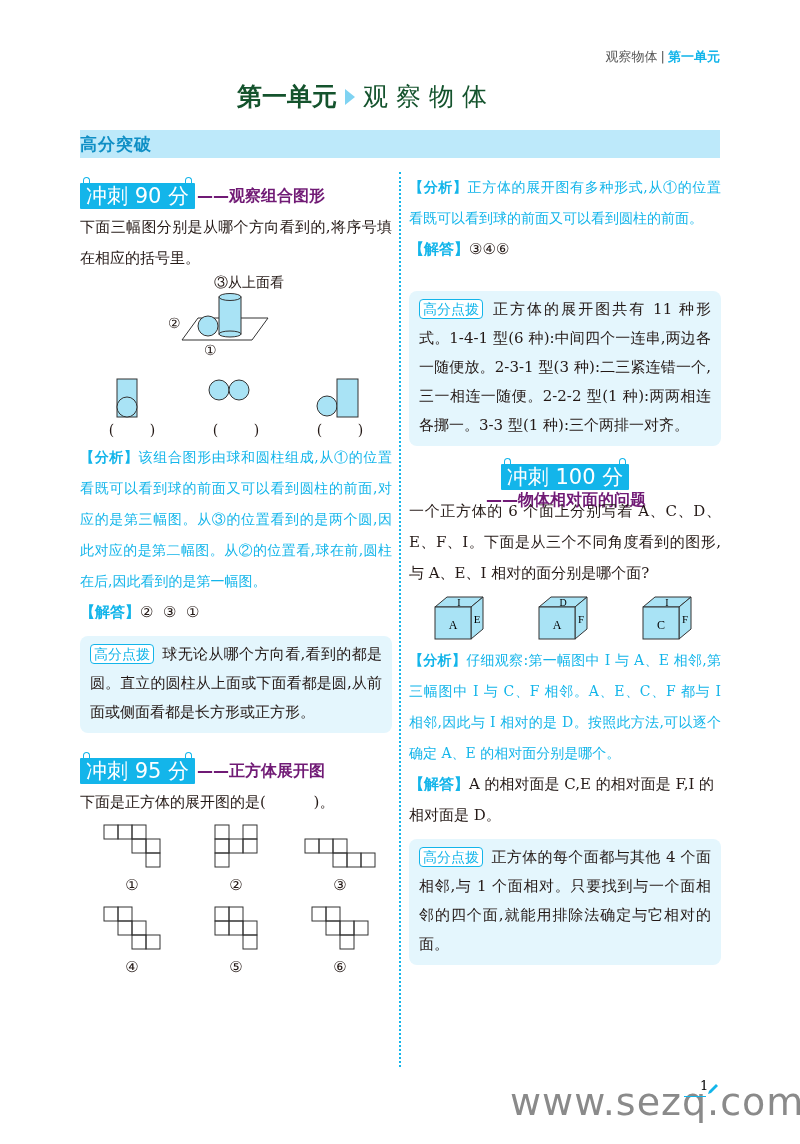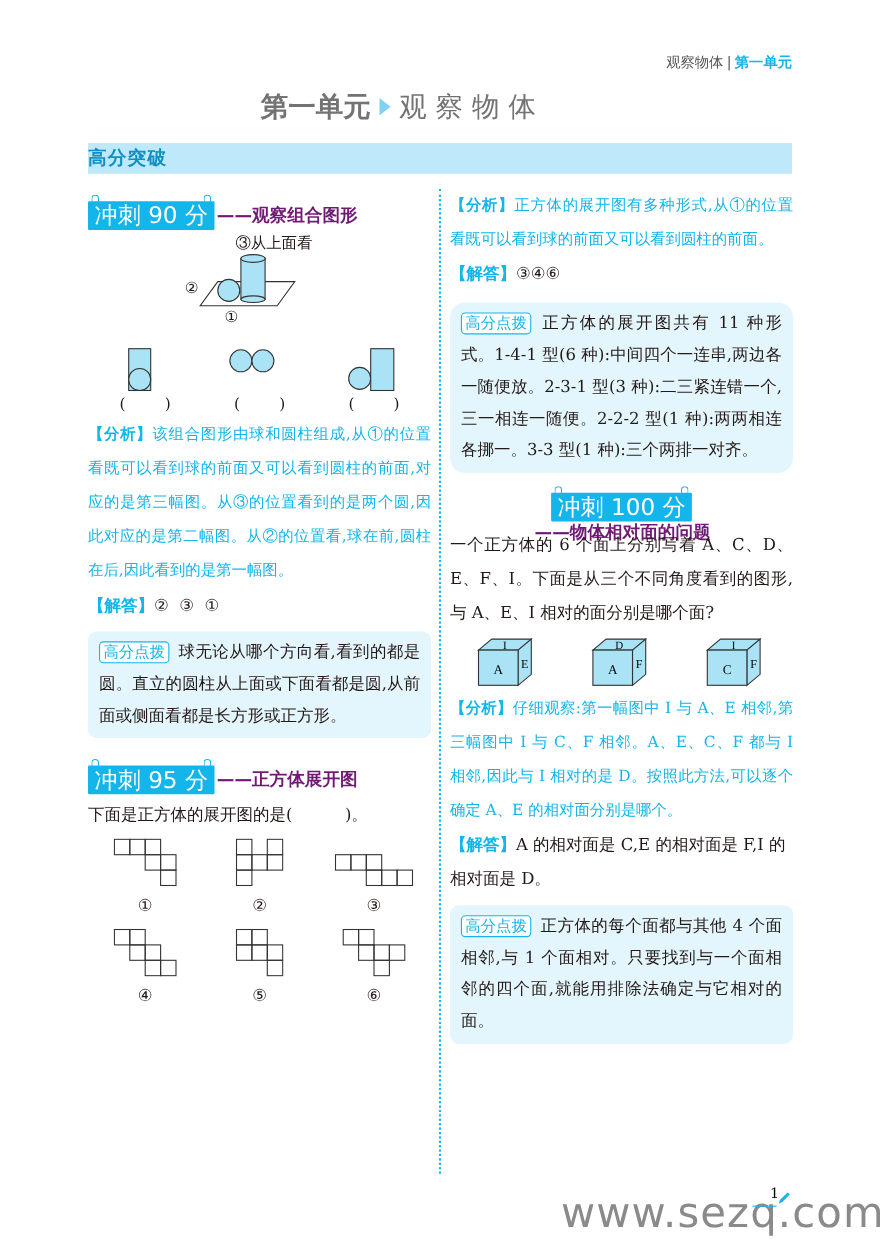--- a/index.html
+++ b/index.html
@@ -2,21 +2,21 @@
 <html><head>
 <meta charset="utf-8">
 <style>
   * { box-sizing: border-box; margin: 0; padding: 0; }
   html, body { width: 800px; height: 1144px; background: #ffffff; overflow: hidden; }
   body { position: relative; font-family: "DejaVu Serif", "Liberation Serif", serif; color: #231815; }
   .running-head { position: absolute; top: 48px; right: 80px; font-family: "DejaVu Sans", sans-serif; font-size: 13px; color: #555; }
   .running-head .sep { margin: 0 3px; color: #555; }
   .running-head .unit { color: #13b5ea; font-weight: bold; }
 
-  .unit-title { position: absolute; top: 80px; left: 0; width: 732px; text-align: center; font-family: "DejaVu Sans", sans-serif; font-size: 25px; color: #737373; }
+  .unit-title { position: absolute; top: 80px; left: 0; width: 732px; text-align: center; font-family: "DejaVu Sans", sans-serif; font-size: 25px; color: #14532d; }
   .unit-title .bold { font-weight: bold; }
   .unit-title .arrow { display: inline-block; width: 0; height: 0; border-top: 8px solid transparent; border-bottom: 8px solid transparent; border-left: 10px solid #7fd3f2; margin: 0 8px 2px 8px; vertical-align: middle; }
   .unit-title .topic { letter-spacing: 8px; }
 
   .band { position: absolute; top: 130px; left: 80px; width: 640px; height: 28px; background: #bde9fa; text-align: left; font-family: "DejaVu Sans", sans-serif; font-size: 17px; font-weight: bold; color: #0f8fc5; line-height: 28px; letter-spacing: 1px; }
 
   .col { position: absolute; top: 170px; width: 312px; }
   .col-left { left: 80px; }
   .col-right { left: 409px; }
   .divider { position: absolute; top: 172px; left: 399px; height: 895px; border-left: 2px dotted #13b5ea; }
@@ -59,20 +59,21 @@
 
 <div class="band">高分突破</div>
 
 <div class="divider"></div>
 
 <div class="col col-left">
   <div class="sec-head">
     <span class="tag">冲刺 90 分</span>
     <span class="sec-title">——观察组合图形</span>
   </div>
+  <p class="para">下面三幅图分别是从哪个方向看到的,将序号填在相应的括号里。</p>
 
   <div class="fig" style="height:88px;">
     <span style="position:absolute; left:134px; top:0; font-size:14px;">③从上面看</span>
     <span style="position:absolute; left:88px; top:41px; font-size:14px;">②</span>
     <span style="position:absolute; left:124px; top:68px; font-size:14px;">①</span>
     <svg style="position:absolute; left:100px; top:18px;" width="90" height="54" viewBox="0 0 90 54">
       <polygon points="2,48 72,48 88,26 18,26" fill="#fff" stroke="#333" stroke-width="1"></polygon>
       <rect x="39" y="5" width="22" height="37" fill="#a9e3f5" stroke="#333" stroke-width="1"></rect>
       <ellipse cx="50" cy="5" rx="11" ry="3.5" fill="#a9e3f5" stroke="#333" stroke-width="1"></ellipse>
       <ellipse cx="50" cy="42" rx="11" ry="3" fill="#a9e3f5" stroke="#333" stroke-width="1"></ellipse>
@@ -201,21 +202,21 @@
   </div>
 </div>
 
 <div class="col col-right" style="top:172px;">
   <p class="analysis">
     <span class="bracket">【分析】</span><span>正方体的展开图有多种形式,从①的位置看既可以看到球的前面又可以看到圆柱的前面。</span>
   </p>
   <p class="answer">
     <span class="bracket">【解答】</span><span>③④⑥</span>
   </p>
-  <div class="tip" style="margin-top:10px;border-radius:14px;">
+  <div class="tip" style="margin-top:26px;">
     <span class="tip-label">高分点拨</span><span>正方体的展开图共有 11 种形式。1-4-1 型(6 种):中间四个一连串,两边各一随便放。2-3-1 型(3 种):二三紧连错一个,三一相连一随便。2-2-2 型(1 种):两两相连各挪一。3-3 型(1 种):三个两排一对齐。</span>
   </div>
 
   <div class="sec-head" style="margin-top:18px;flex-direction:column;">
     <span class="tag">冲刺 100 分</span>
     <span class="sec-title">——物体相对面的问题</span>
   </div>
   <p class="para">一个正方体的 6 个面上分别写着 A、C、D、E、F、I。下面是从三个不同角度看到的图形,与 A、E、I 相对的面分别是哪个面?</p>
 
   <div class="nets-row" style="margin-top:6px;">

